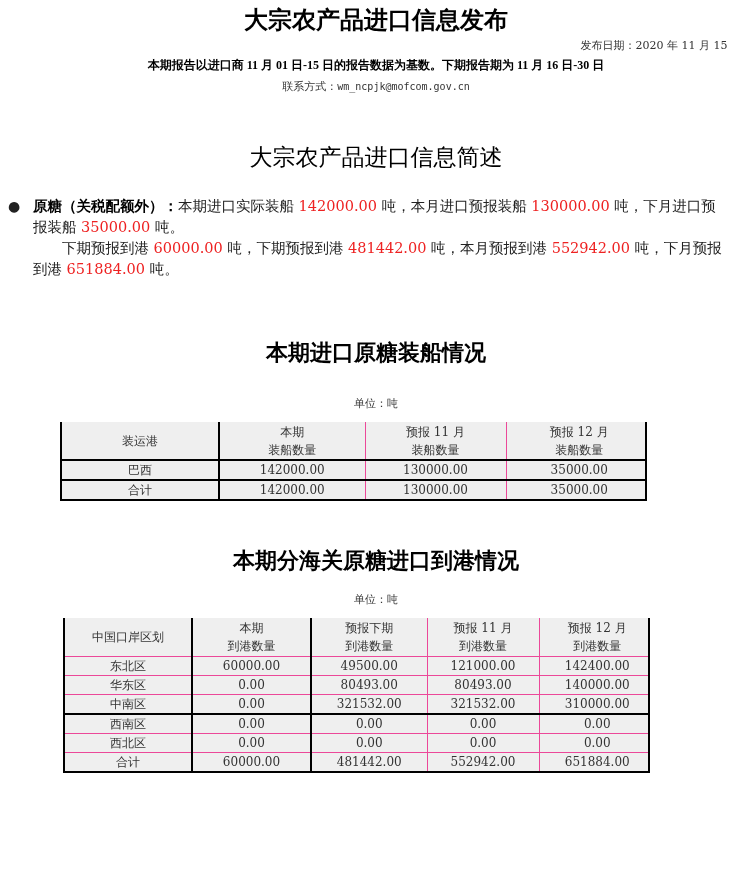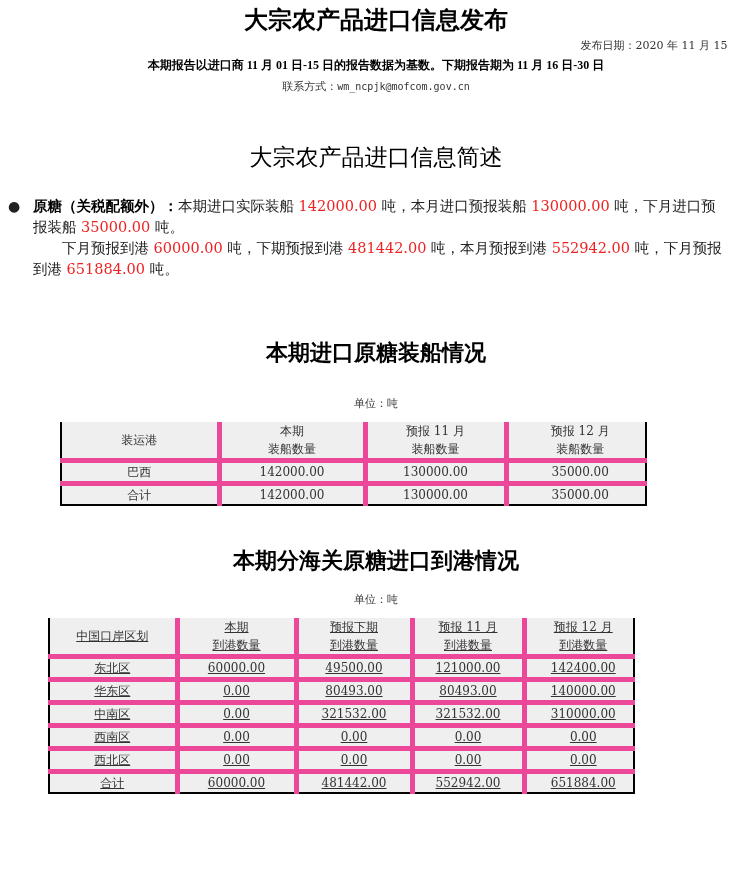--- a/index.html
+++ b/index.html
@@ -34,21 +34,21 @@
   .section-title {
     font-size: 22px; font-weight: bold;
     font-family: "DejaVu Sans", "Liberation Sans", sans-serif;
   }
   .unit { font-size: 11px; color: #333; }
   table.data {
     position: absolute; border-collapse: collapse; background: #efefef;
     font-size: 12px; color: #333; table-layout: fixed;
   }
   table.data td, table.data th {
-    border: 5px solid #ec4899; text-align: center; padding: 0; font-weight: normal;
+    border: 1px solid #ec4899; text-align: center; padding: 0; font-weight: normal;
     line-height: 18px;
   }
   table.data tr.hdr td { border-top: none; }
   table.data tr td:first-child { border-left: 2px solid #000; }
   table.data tr td:last-child { border-right: 2px solid #000; padding-left: 7px; }
   table.data tr.last td { border-bottom: 2.5px solid #000; }
   table.data tr.thick td { border-bottom: 2px solid #000; }
   table.data td.vsep { border-right: 2px solid #000; }
   .num { font-family: "DejaVu Serif", "Liberation Serif", serif; font-size: 12px; }
 </style>
@@ -58,21 +58,21 @@
 <div class="abs center title-main">大宗农产品进口信息发布</div>
 <div class="abs center pubdate"><span>发布日期：</span><span>2020 年 11 月 15 日</span></div>
 <div class="abs center period">本期报告以进口商 11 月 01 日-15 日的报告数据为基数。下期报告期为 11 月 16 日-30 日</div>
 <div class="abs center contact"><span>联系方式：</span><span class="email">wm_ncpjk@mofcom.gov.cn</span></div>
 
 <div class="abs center subtitle">大宗农产品进口信息简述</div>
 <div class="abs summary">
   <span class="bullet">●</span>
   <div class="para">
     <span class="b">原糖（关税配额外）：</span><span>本期进口实际装船 </span><span class="red">142000.00</span><span> 吨，本月进口预报装船 </span><span class="red">130000.00</span><span> 吨，下月进口预报装船 </span><span class="red">35000.00</span><span> 吨。</span><br>
-    <span style="display:inline-block;width:29px;"></span><span>下月预报到港 </span><span class="red">60000.00</span><span> 吨，下期预报到港 </span><span class="red">481442.00</span><span> 吨，本月预报到港 </span><span class="red">552942.00</span><span> 吨，下月预报到港 </span><span class="red">651884.00</span><span> 吨。</span>
+    <span style="display:inline-block;width:29px;"></span><span>下期预报到港 </span><span class="red">60000.00</span><span> 吨，下期预报到港 </span><span class="red">481442.00</span><span> 吨，本月预报到港 </span><span class="red">552942.00</span><span> 吨，下月预报到港 </span><span class="red">651884.00</span><span> 吨。</span>
   </div>
 </div>
 
 <div class="abs center section-title" style="top:338px;">本期进口原糖装船情况</div>
 <div class="abs center unit" style="top:396px;">单位：吨</div>
 <table class="data" style="left:60px; top:422px; width:585px;">
   <colgroup>
       <col style="width:158px">
       <col style="width:146px">
       <col style="width:141px">
@@ -95,21 +95,21 @@
     <td class="vsep">合计</td>
     <td class="num">142000.00</td>
     <td class="num">130000.00</td>
     <td class="num">35000.00</td>
   </tr>
 </tbody>
   </table>
 
 <div class="abs center section-title" style="top:546px;">本期分海关原糖进口到港情况</div>
 <div class="abs center unit" style="top:592px;">单位：吨</div>
-<table class="data" style="left:48px; top:618px; width:585px;text-decoration:underline;">
+<table class="data" style="left:63px; top:618px; width:585px;">
   <colgroup>
       <col style="width:128px">
       <col style="width:119px">
       <col style="width:116px">
       <col style="width:112px">
       <col style="width:110px">
     </colgroup>
   <tbody>
       <tr class="hdr" style="height:38px;">
     <td class="vsep"><span>中国口岸区划</span></td>

